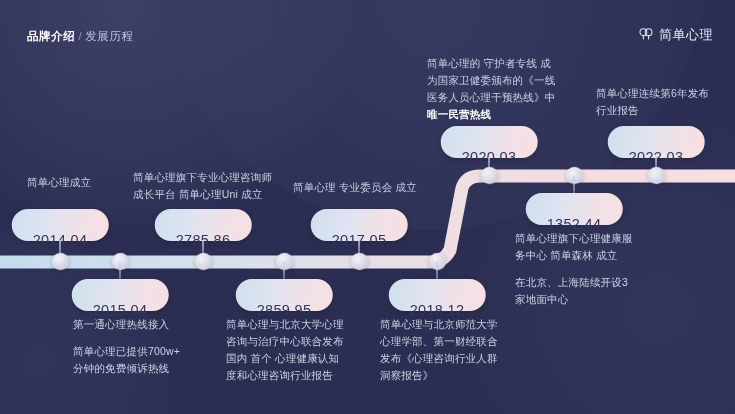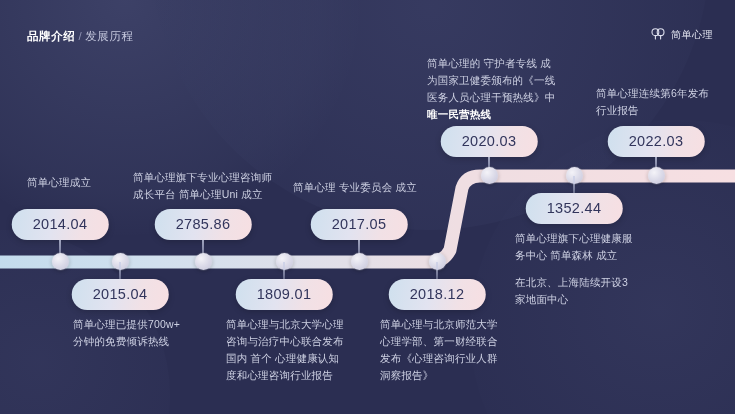--- a/index.html
+++ b/index.html
@@ -41,21 +41,21 @@
   }
   #breadcrumb .crumb-current{ color:#ffffff; font-weight:bold; }
   #breadcrumb .crumb-sep{ color:#9094b4; margin:0 3px; font-weight:normal; }
   #breadcrumb .crumb-sub{ color:#c3c6dc; font-weight:normal; }
 
   #brand{
     position:absolute; right:22px; top:26px;
     display:flex; align-items:center; gap:5px;
   }
   #brand-logo-icon{ display:block; }
-  #brand-name{ font-size:10px; color:#e6e8f3; letter-spacing:.5px; white-space:nowrap; }
+  #brand-name{ font-size:13px; color:#e6e8f3; letter-spacing:.5px; white-space:nowrap; }
 
   
   #track-layer{ position:absolute; left:0; top:0; width:735px; height:414px; }
 
   
   .node{ position:absolute; }
 
   .stem{
     position:absolute; width:1.4px;
     background:linear-gradient(to bottom, rgba(200,205,230,.75), rgba(200,205,230,.35));
@@ -64,21 +64,21 @@
 
   .dot{
     position:absolute; width:17px; height:17px; border-radius:50%;
     left:50%; margin-left:-8.5px;
     background:radial-gradient(circle at 36% 32%, #f4f3f8 0%, #dcdbe9 48%, #c6c5da 100%);
     box-shadow:0 0 0 1px rgba(255,255,255,.12), 0 1px 4px rgba(0,0,0,.25);
   }
 
   .pill{
     position:absolute; left:50%; transform:translateX(-50%);
-    height:31px; line-height:31px; padding:0 21px;
+    height:31px; line-height:31px; padding:16px 21px;
     border-radius:16px; white-space:nowrap;
     font-size:14.5px; color:#32355c; letter-spacing:.3px;
     background:linear-gradient(100deg,#cfe0ee 0%,#e2e3f0 42%,#f1e1e6 72%,#f7dfe2 100%);
     box-shadow:0 2px 6px rgba(0,0,0,.18);
   }
 
   .caption-block{ position:absolute; }
   .caption-block p{
     font-size:10.5px; line-height:1.62; color:#ced1e3;
     white-space:pre-line; letter-spacing:.2px;
@@ -131,39 +131,40 @@
   <div class="pill" style="top:209px;">2014.04</div>
   <div class="stem" style="top:240px; height:22px;"></div>
   <div class="dot" style="top:253px;"></div>
 </div>
 
 <div class="node" style="left:120px; top:0;">
   <div class="dot" style="top:253px;"></div>
   <div class="stem" style="top:262px; height:19px;"></div>
   <div class="pill" style="top:279px;">2015.04</div>
   <div class="caption-block" style="left:-47px; top:316px; width:165px; text-align:left;">
+    <p>第一通心理热线接入</p>
     <p>简单心理已提供700w+
 分钟的免费倾诉热线</p>
   </div>
 </div>
 
 <div class="node" style="left:203px; top:0;">
   <div class="caption-block" style="left:-70px; top:169px; width:175px; text-align:left;">
     <p>简单心理旗下专业心理咨询师
 成长平台 简单心理Uni 成立</p>
   </div>
   <div class="pill" style="top:209px;">2785.86</div>
   <div class="stem" style="top:240px; height:22px;"></div>
   <div class="dot" style="top:253px;"></div>
 </div>
 
 <div class="node" style="left:284px; top:0;">
   <div class="dot" style="top:253px;"></div>
   <div class="stem" style="top:262px; height:19px;"></div>
-  <div class="pill" style="top:279px;">1809.01</div>
+  <div class="pill" style="top:279px;">2859.95</div>
   <div class="caption-block" style="left:-58px; top:316px; width:150px; text-align:left;">
     <p>简单心理与北京大学心理
 咨询与治疗中心联合发布
 国内 首个 心理健康认知
 度和心理咨询行业报告</p>
   </div>
 </div>
 
 <div class="node" style="left:359px; top:0;">
   <div class="caption-block" style="left:-66px; top:179px; width:170px; text-align:left;">

